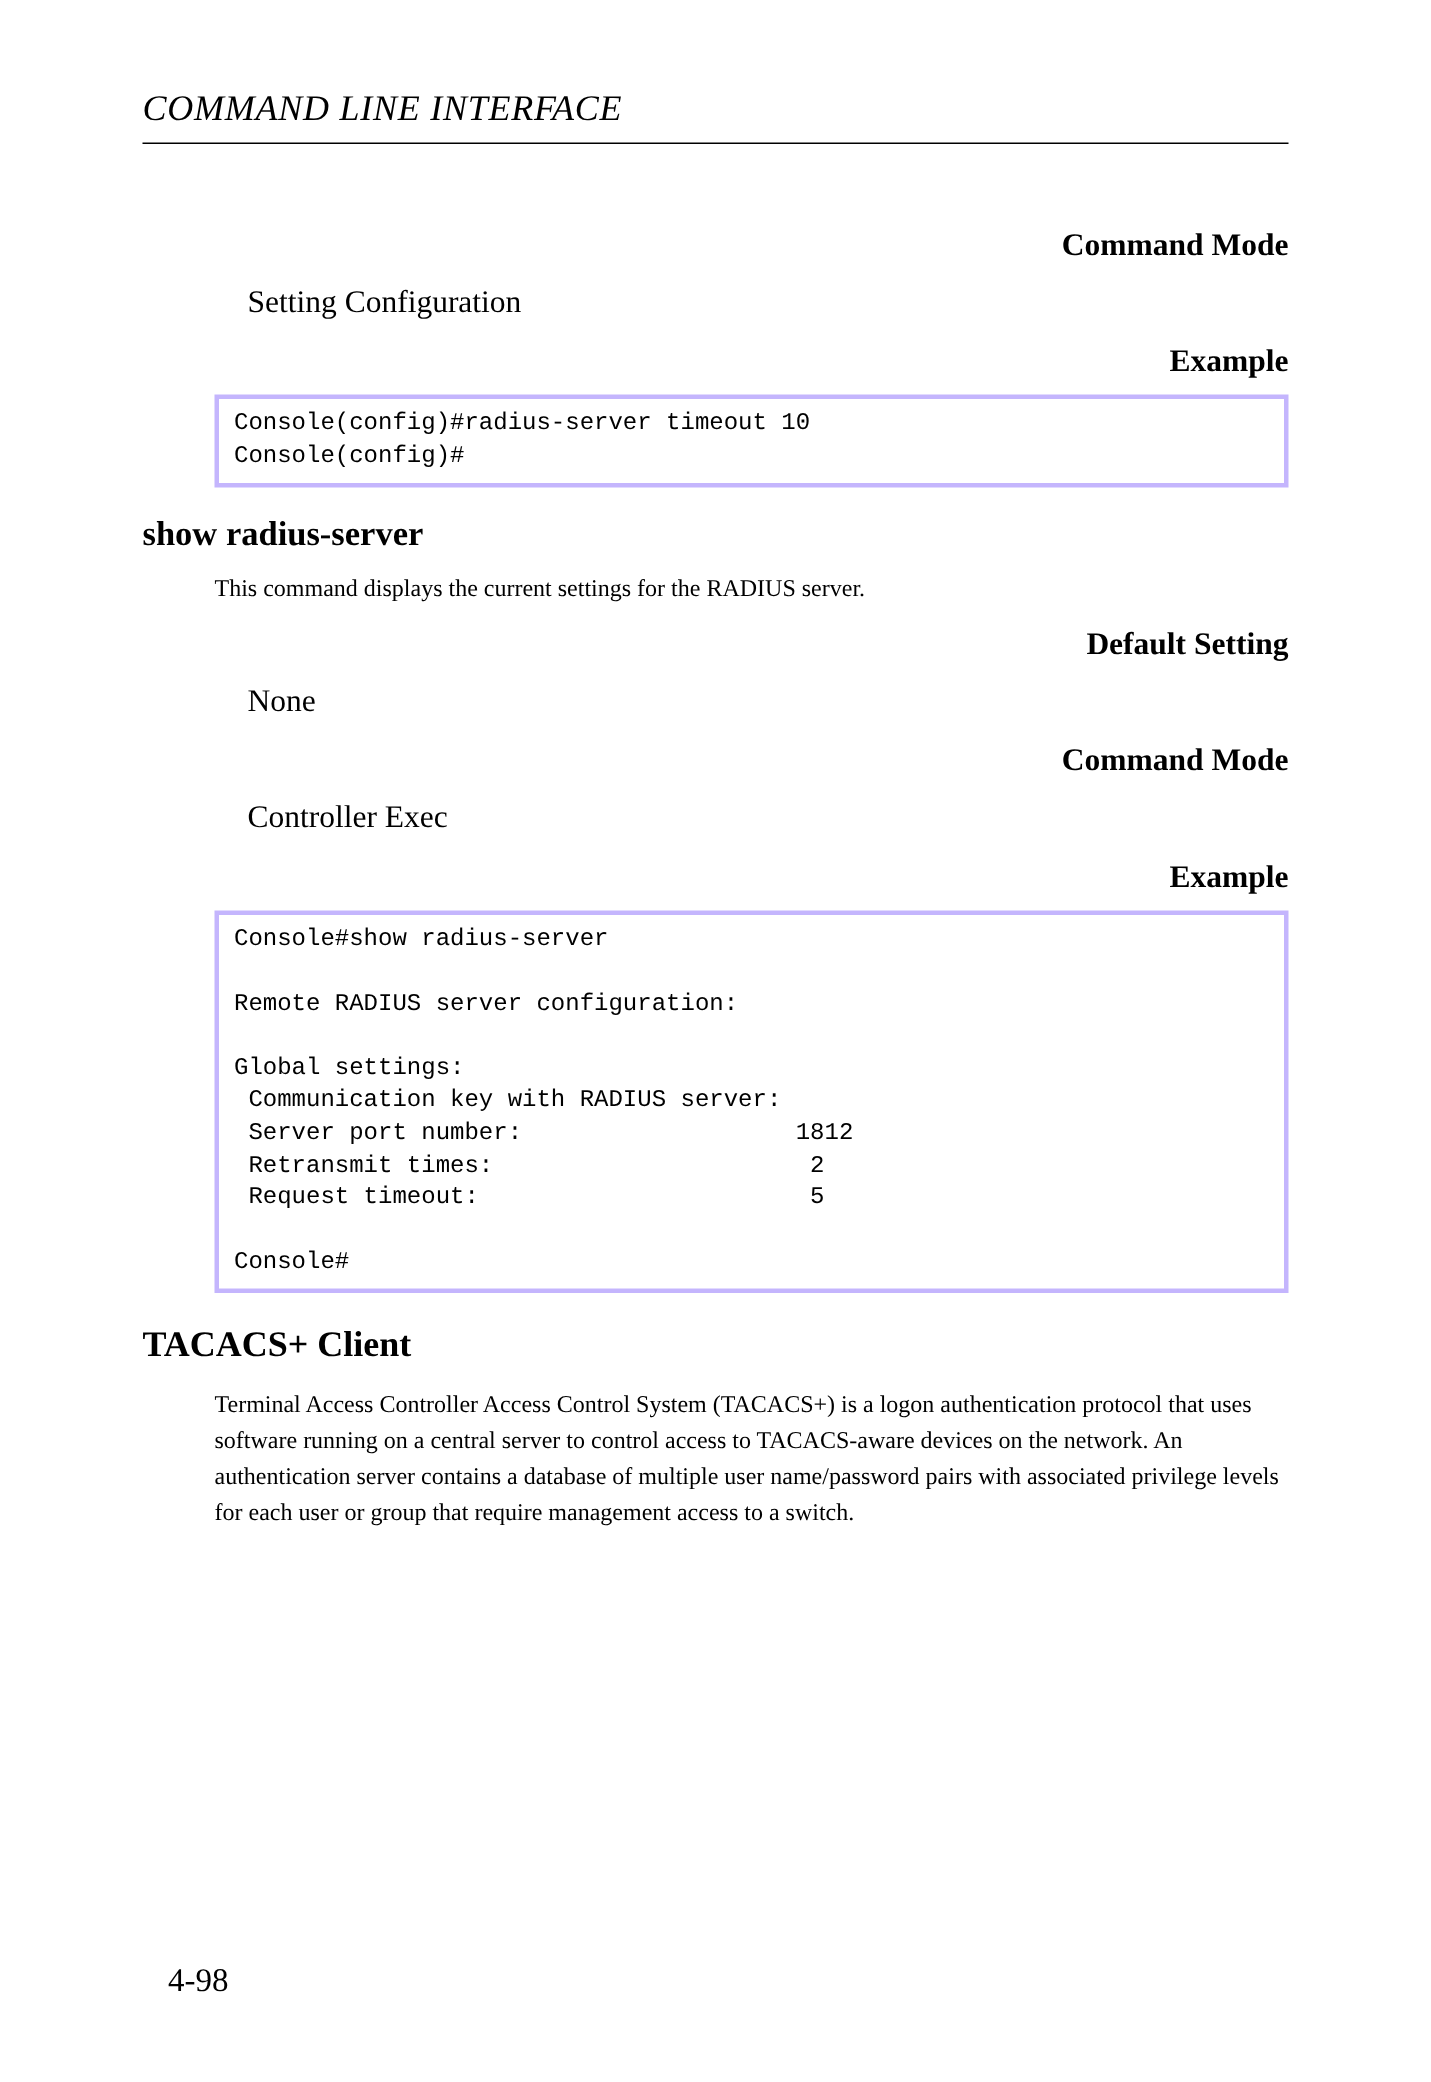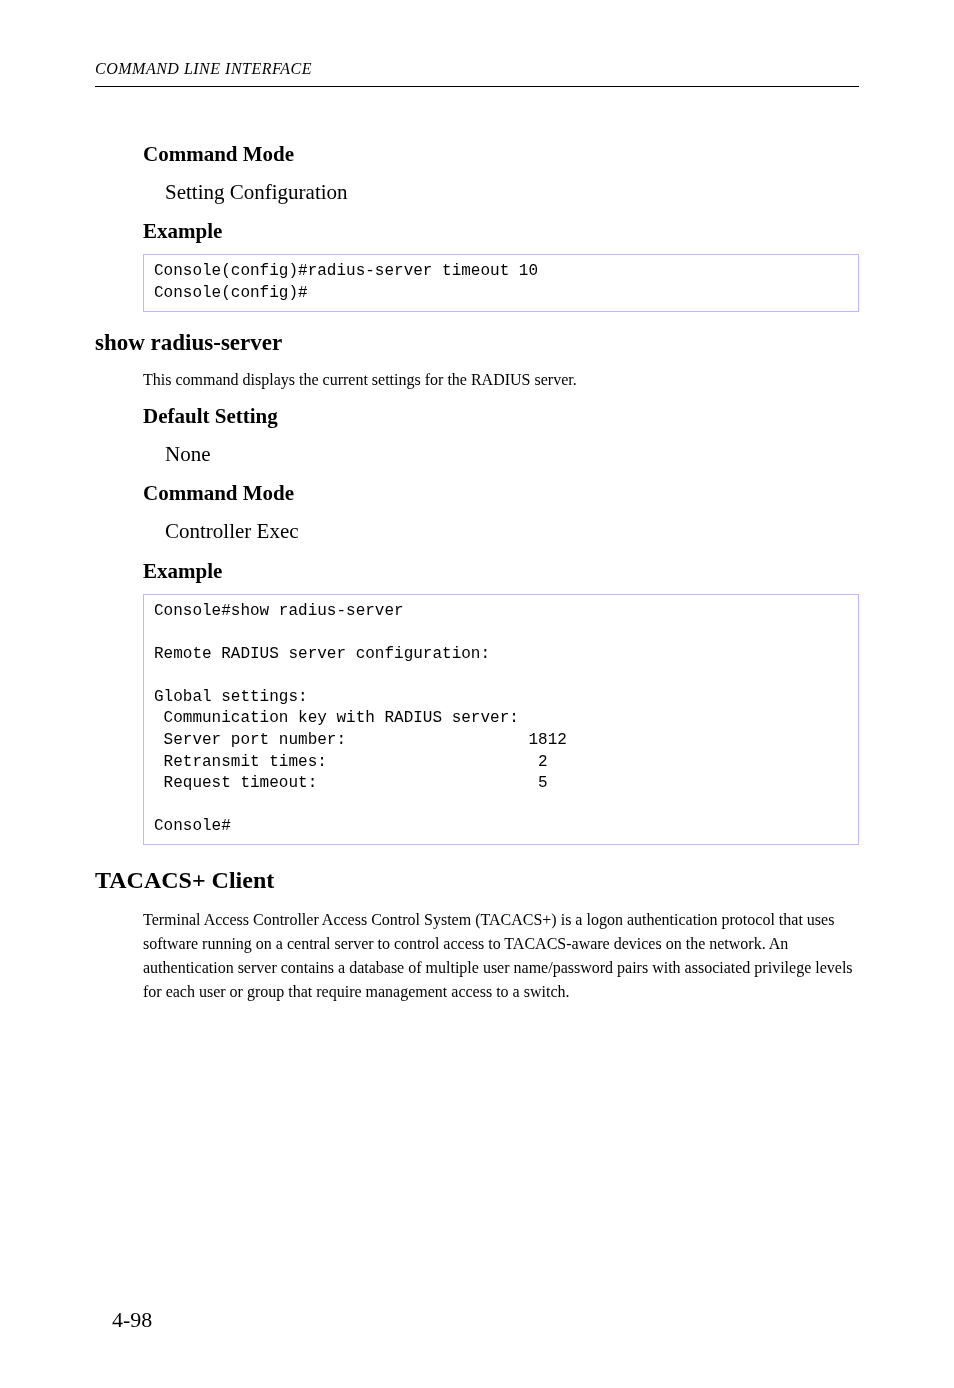--- a/index.html
+++ b/index.html
@@ -11,52 +11,53 @@
       width: 954px;
       height: 1388px;
       background: #ffffff;
       font-family: Georgia, 'Times New Roman', serif;
       color: #000000;
       padding: 60px 95px 60px 95px;
       position: relative;
     }
     .page-header {
       font-style: italic;
-      font-size: 16px;
+      font-size: 24px;
       font-weight: normal;
       letter-spacing: 0.5px;
       margin-bottom: 8px;
       font-variant: small-caps;
     }
     .header-rule {
       border: none;
       border-top: 1.5px solid #000;
       margin-bottom: 55px;
     }
     .section-bold {
       font-weight: bold;
       font-size: 21px;
       margin-left: 48px;
       margin-top: 10px;
       margin-bottom: 10px;
+      text-align: right;
     }
     .body-text {
       font-size: 21px;
       margin-left: 70px;
       margin-bottom: 12px;
       line-height: 1.45;
     }
     .body-text-wide {
       font-size: 16px;
       margin-left: 48px;
       margin-bottom: 12px;
       line-height: 1.5;
     }
     .code-block {
-      border: 1px solid #c4b5fd;
+      border: 3px solid #c4b5fd;
       margin-left: 48px;
       margin-right: 0px;
       padding: 6px 10px;
       font-family: 'Courier New', monospace;
       font-size: 16px;
       line-height: 1.35;
       white-space: pre;
       margin-bottom: 18px;
       margin-top: 8px;
     }

